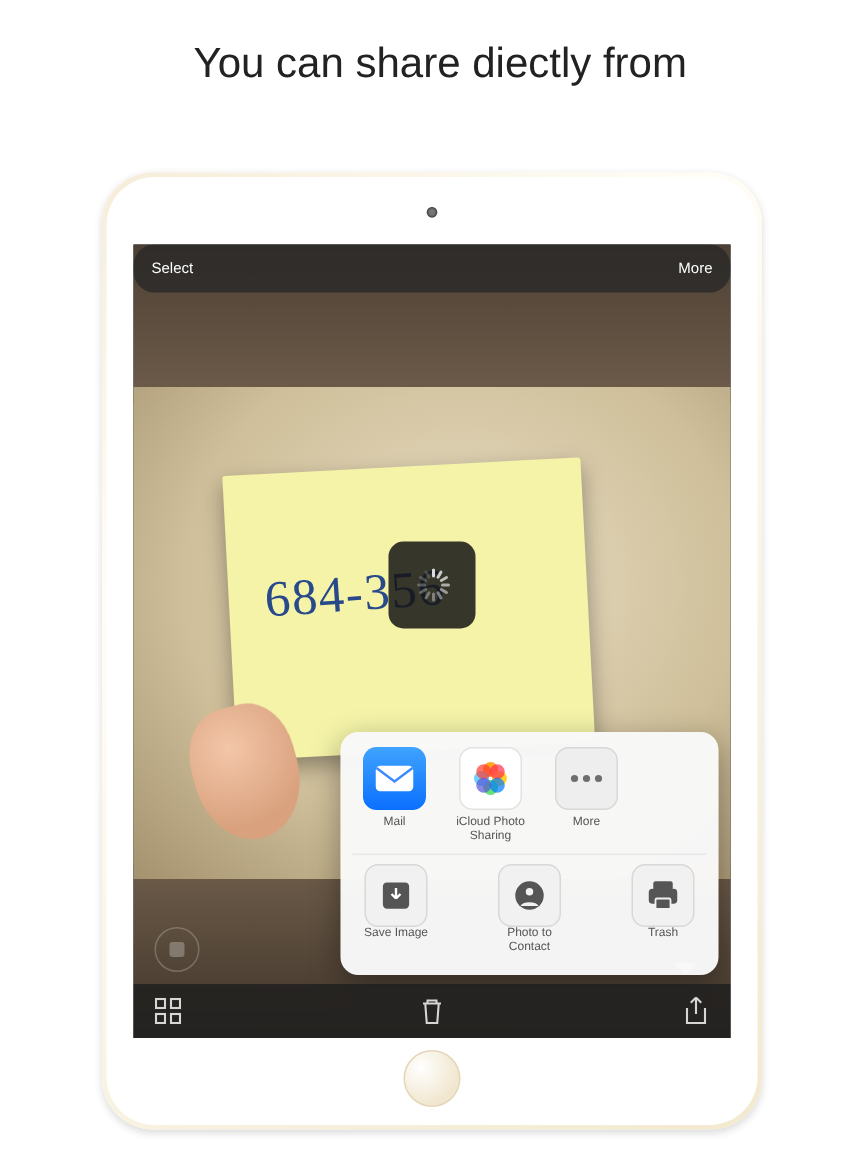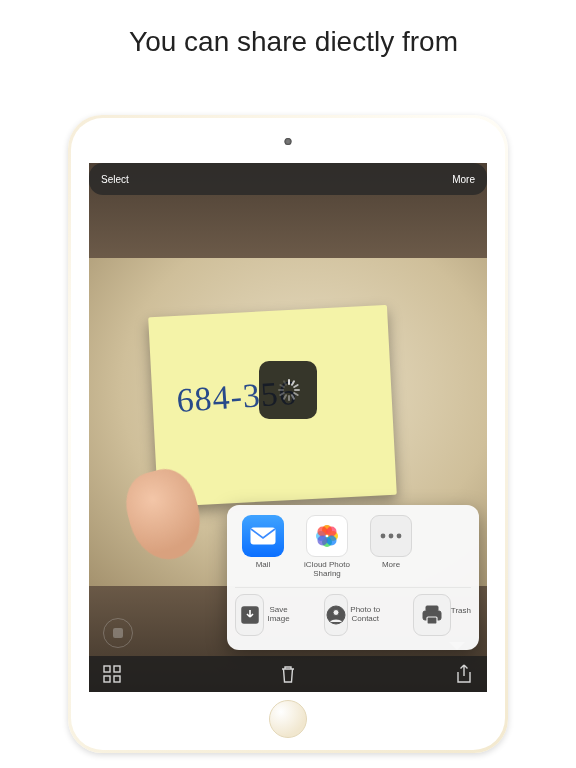--- a/index.html
+++ b/index.html
@@ -120,21 +120,21 @@
   .share-sheet::after{
     content:""; position:absolute; right:14px; bottom:-8px;
     border:8px solid transparent; border-top-color: rgba(248,248,248,0.98);
     width:0; height:0;
   }
   .share-row { display:flex; gap:8px; justify-content:flex-start; margin-bottom:8px;}
   .share-row.two { padding-top:6px; border-top:1px solid rgba(0,0,0,0.06); gap:4px; justify-content:space-between;}
   .app-item { width:56px; display:flex; flex-direction:column; align-items:center; gap:4px;}
   .app-icon { width:42px; height:42px; border-radius:9px; display:flex; align-items:center; justify-content:center; font-size:20px;}
   .app-label { font-size:8px; color:#555; text-align:center; line-height:1.1; min-height:16px;}
-  .action-item { width:58px; display:flex; flex-direction:row; align-items:center; gap:0;}
+  .action-item { width:58px; display:flex; flex-direction:column; align-items:center; gap:0;}
   .action-icon { width:42px; height:42px; border-radius:9px; background:#f1f1f1; border:1px solid #d8d8d8; display:flex; align-items:center; justify-content:center;}
   .action-icon svg{ stroke:#555; fill:#555; }
   .mail-bg{ background: linear-gradient(180deg,#3fa3ff,#0b6fff);}
   .photos-bg{ background:#fff; border:1px solid #e2e2e2;}
   .more-bg{ background:#eee; border:1px solid #d8d8d8;}
 </style>
 </head>
 <body>
 
 <div class="headline">

